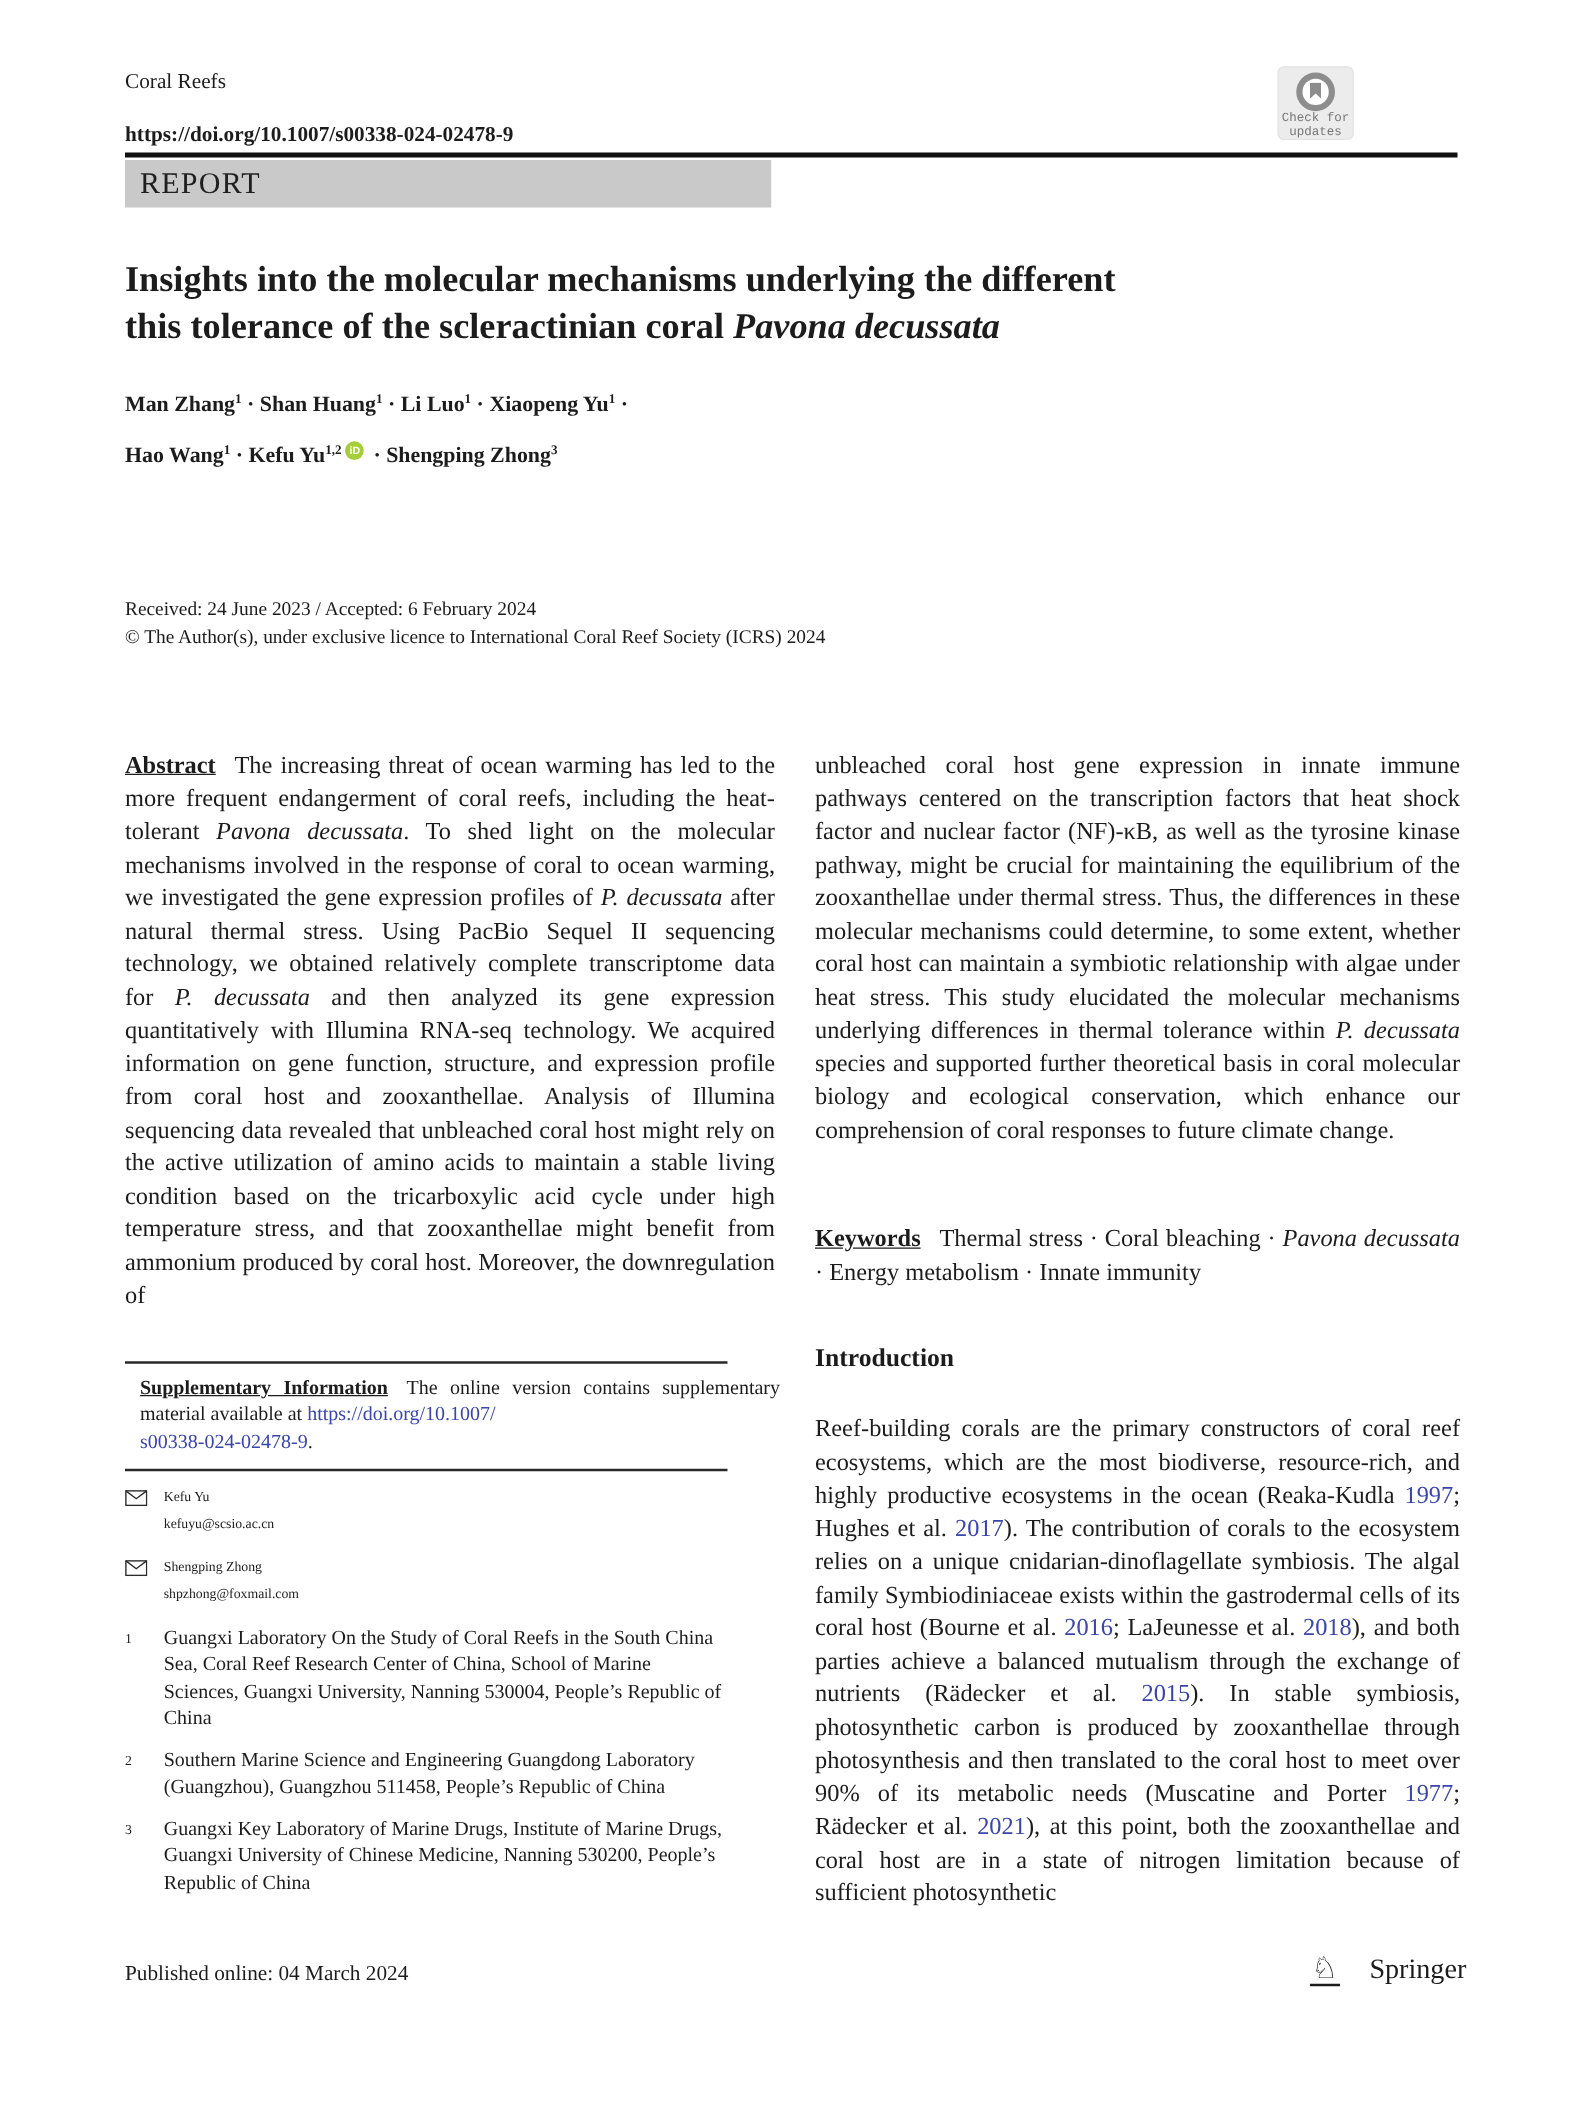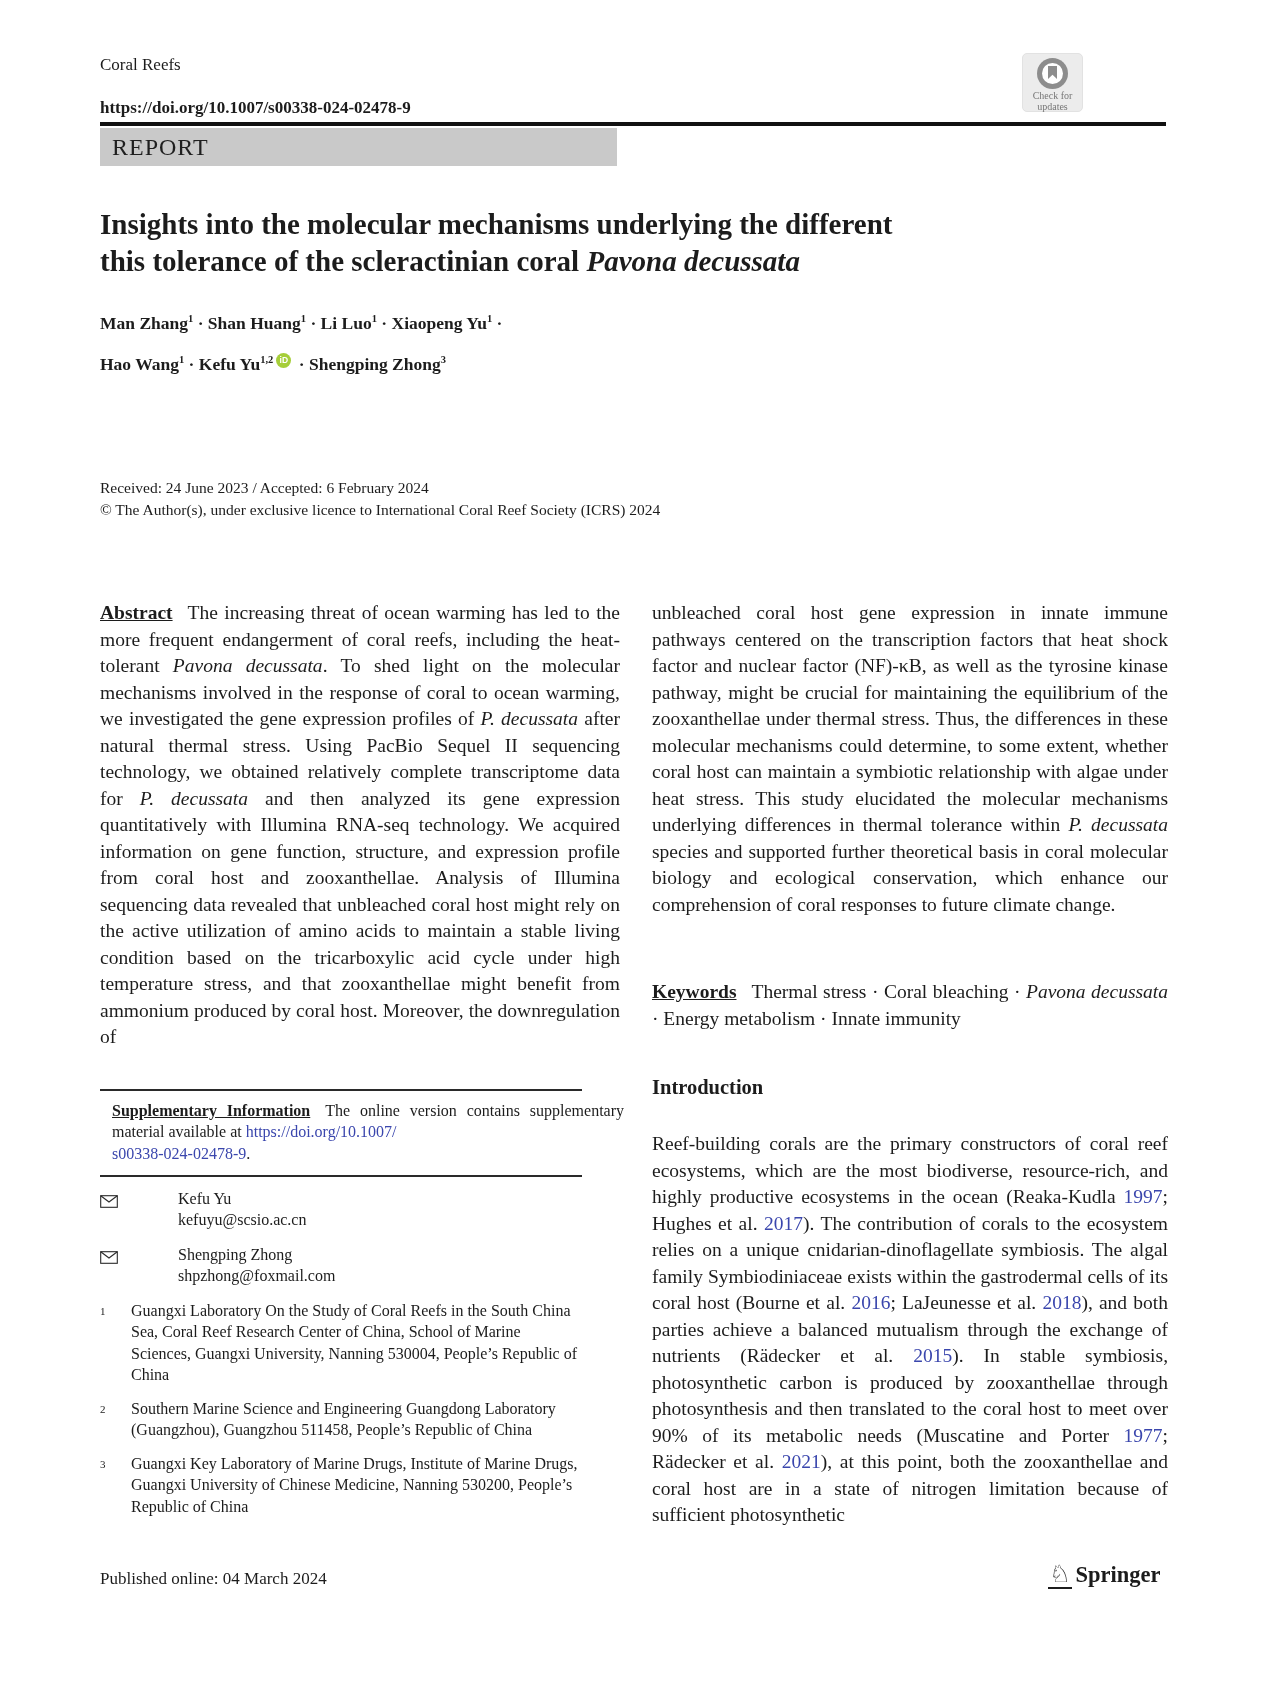--- a/index.html
+++ b/index.html
@@ -21,21 +21,21 @@
   .abs{position:absolute;}
 
   .journal-name{left:100px;top:55px;font-size:17px;}
   .article-doi{left:100px;top:98px;font-size:17px;font-weight:bold;}
 
   
   .badge{left:1022px;top:53px;width:61px;height:59px;background:#ececec;border:1px solid #e2e2e2;border-radius:5px;text-align:center;cursor:pointer;}
   .badge-circle{position:relative;width:31px;height:31px;border-radius:50%;background:#8d8d8d;margin:4px auto 1px;}
   .badge-circle-inner{position:absolute;left:5px;top:5px;width:21px;height:21px;border-radius:50%;background:#ffffff;}
   .badge-bookmark{position:absolute;left:6px;top:3px;width:9px;height:13px;background:#8d8d8d;clip-path:polygon(0 0,100% 0,100% 100%,50% 68%,0 100%);}
-  .badge-text{font-family:Liberation Serif, serif;font-size:10px;line-height:11px;color:#767676;}
+  .badge-text{font-family:Liberation Mono, monospace;font-size:10px;line-height:11px;color:#767676;}
 
   .top-rule{left:100px;top:122px;width:1066px;height:4px;background:#111;}
   .report-badge{left:100px;top:128px;width:517px;height:38px;background:var(--report-bg);font-size:24px;letter-spacing:1px;color:#1f1f1f;display:flex;align-items:center;padding-left:12px;}
 
   .article-title{left:100px;top:206px;width:1000px;font-size:29px;line-height:37px;font-weight:bold;}
   .authors{left:100px;top:310px;width:800px;font-size:17.5px;line-height:26.5px;font-weight:bold;}
 
   .dates{left:100px;top:479px;font-size:15.5px;}
   .copyright{left:100px;top:501px;font-size:15.5px;}
 
@@ -44,30 +44,30 @@
   .abstract-right{left:652px;top:600px;width:516px;}
   .keywords{left:652px;top:979px;width:516px;}
 
   .intro-heading{left:652px;top:1076px;font-size:20.5px;font-weight:bold;}
   .intro-para{left:652px;top:1131px;width:516px;}
 
   .footnote-block{left:100px;top:1089px;width:520px;}
   .fn-rule{height:1.5px;background:#2a2a2a;width:482px;}
   .supp{width:512px;font-size:16px;line-height:21.5px;text-align:justify;margin:9px 0 11px 12px;}
 
-  .contact{display:flex;margin:11px 0 13px 0;font-size:16px;line-height:21.5px;gap:47px;}
+  .contact{display:flex;margin:11px 0 13px 0;font-size:11px;line-height:21.5px;}
   .mail-icon{flex:0 0 31px;padding-top:4px;}
   .affil{display:flex;margin:10px 0 12px 0;font-size:16px;line-height:21.5px;}
   .affil-num{flex:0 0 31px;font-size:11px;padding-top:1px;}
   .affil-text{width:452px;}
 
   .published{left:100px;top:1569px;font-size:17px;}
   .springer{left:1048px;top:1561px;display:flex;align-items:center;}
   .knight{font-family:"DejaVu Sans",sans-serif;font-size:24px;line-height:26px;border-bottom:2px solid #1c1c1c;padding:0 1px 0px 1px;}
-  .springer-word{font-size:22.5px;font-weight:700;margin-left:4px;}
+  .springer-word{font-size:22.5px;font-weight:400;margin-left:24px;}
 
   
   .seg-t{}
   .seg-i{font-style:italic;}
   .seg-label{font-weight:bold;margin-right:15px;text-decoration:underline;}
   .seg-link{color:var(--link);}
   .seg-sup{vertical-align:super;font-size:0.6em;line-height:0;}
   .seg-orcid{display:inline-block;width:15px;height:15px;border-radius:50%;background:var(--orcid);color:#fff;
     font-family:"Liberation Sans","DejaVu Sans",sans-serif;font-size:8.5px;line-height:15px;font-weight:bold;
     text-align:center;vertical-align:super;margin:16px 3px;cursor:pointer;}

